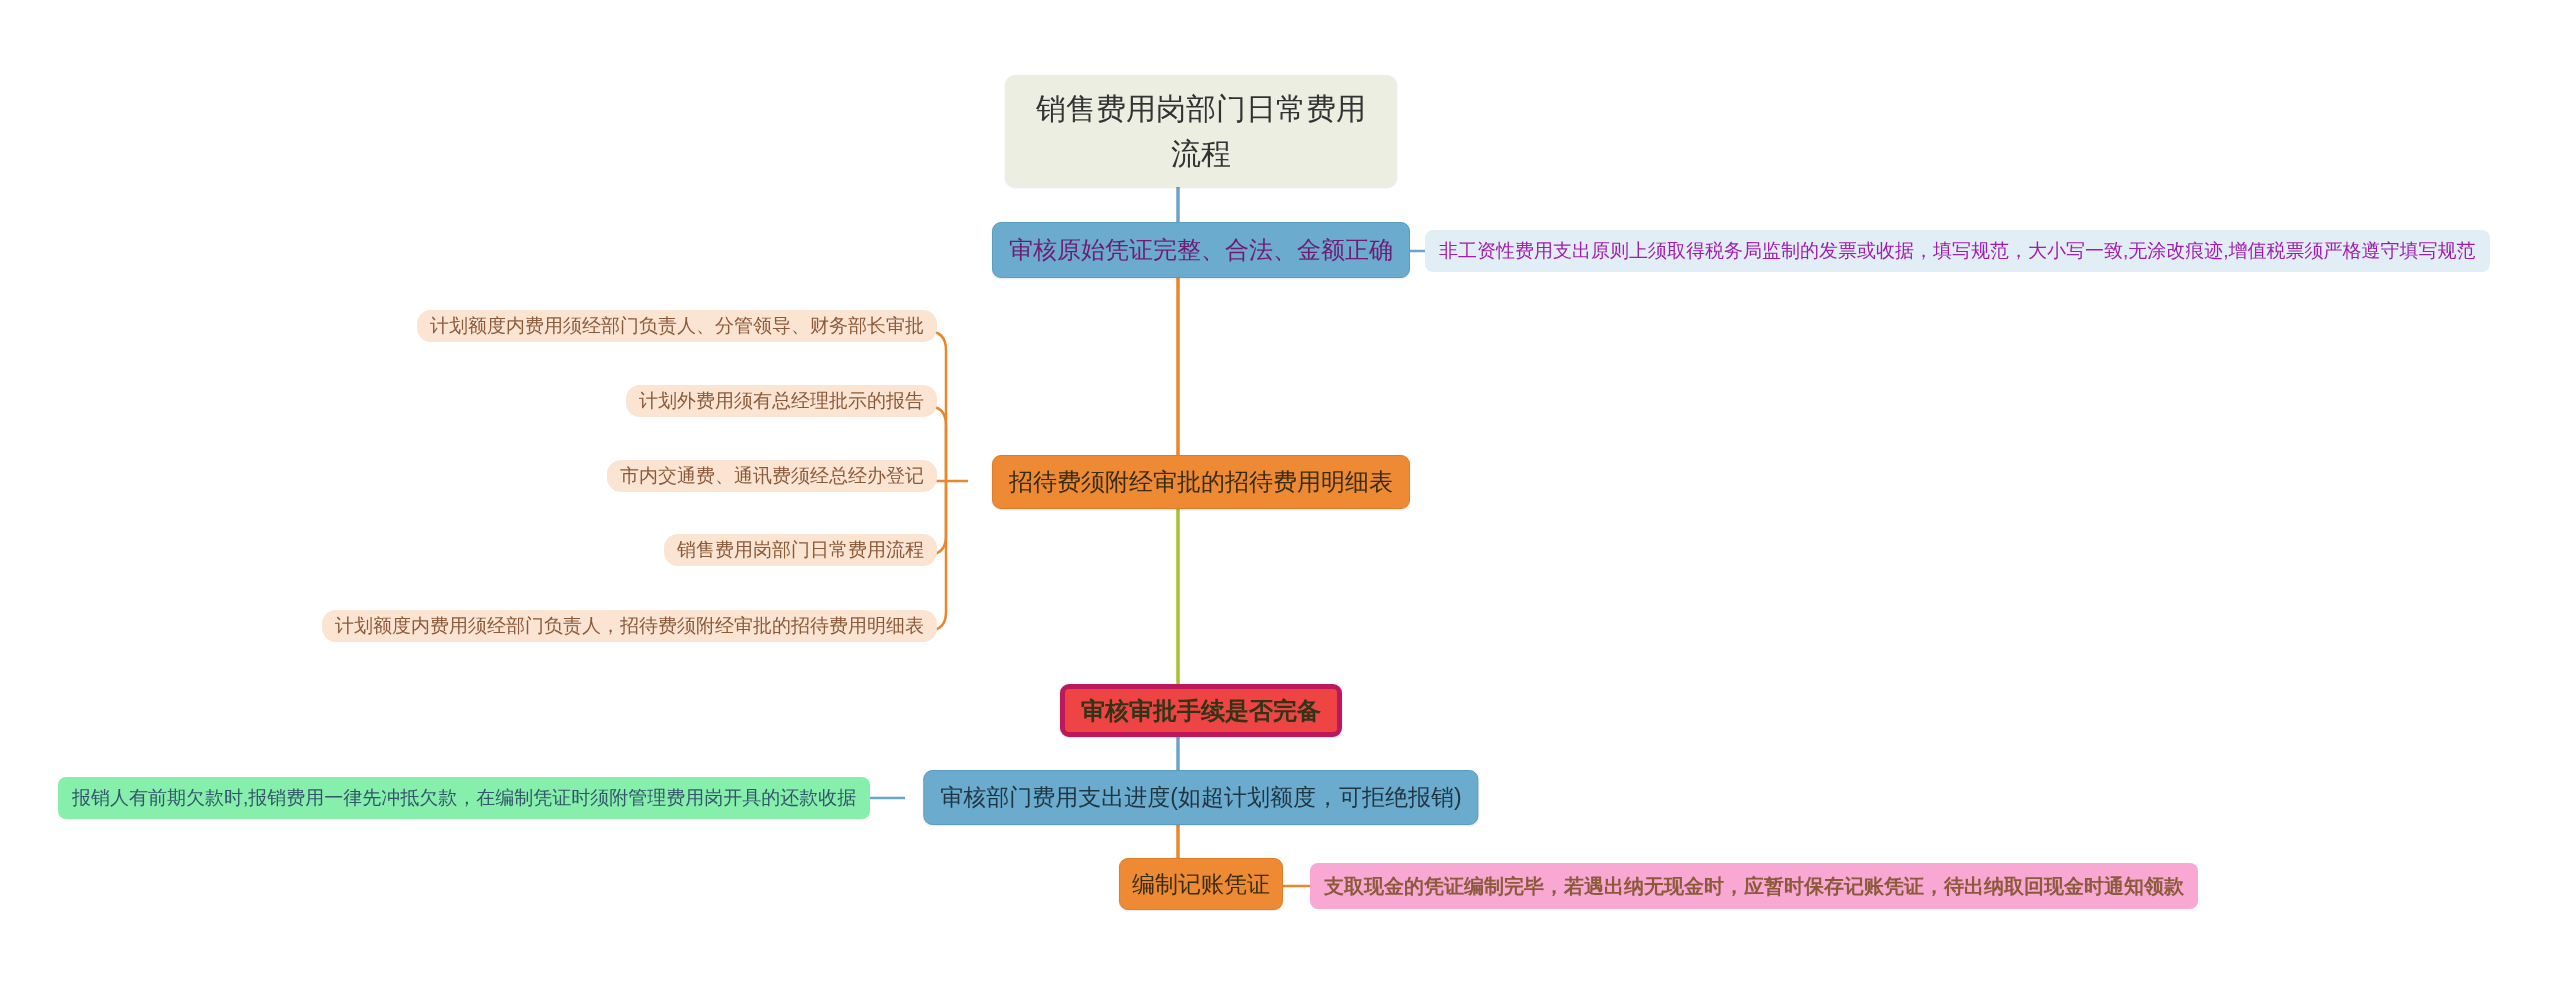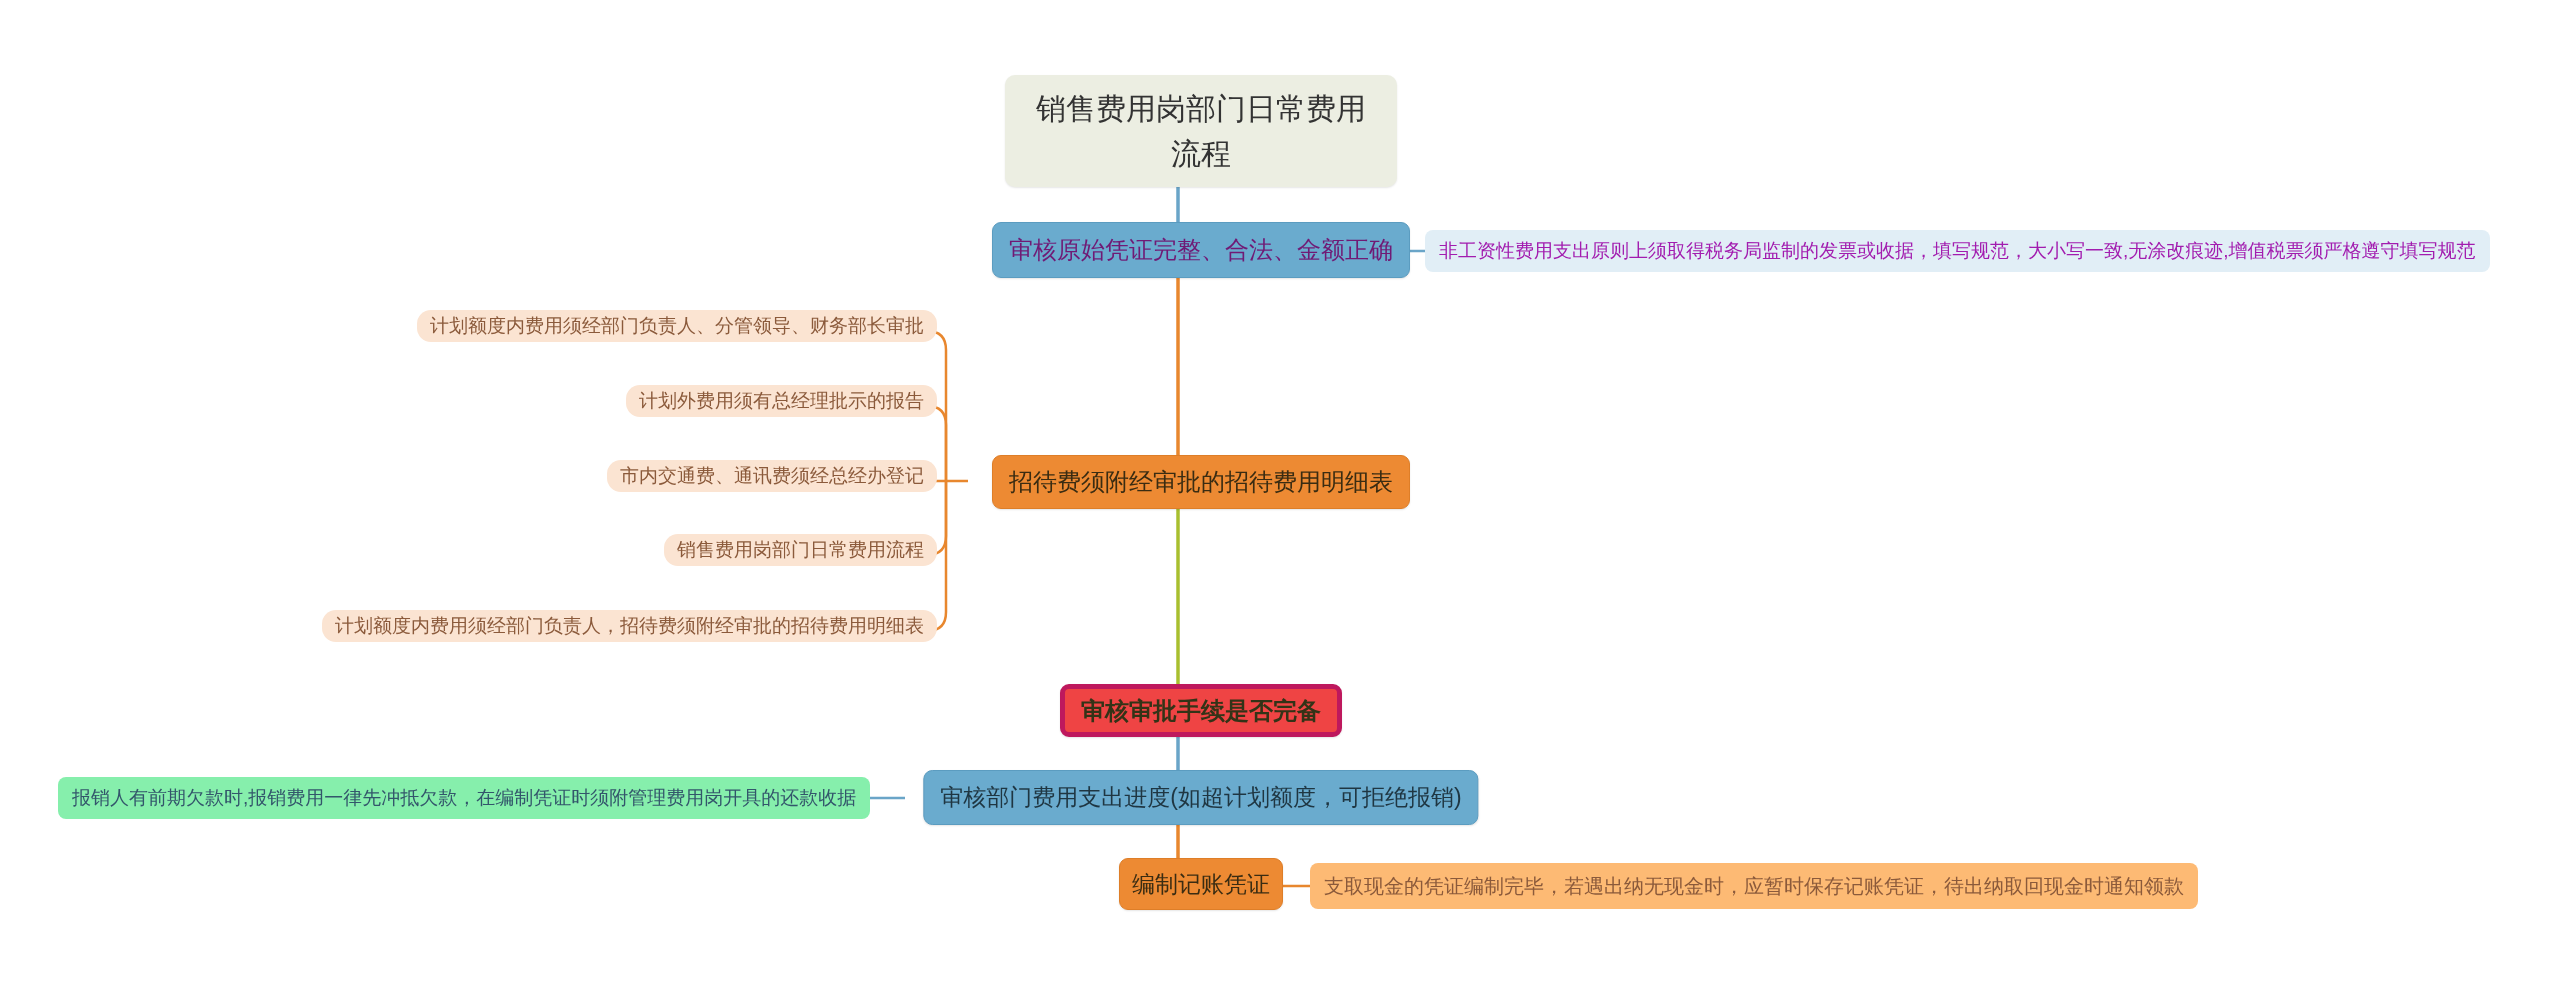--- a/index.html
+++ b/index.html
@@ -30,21 +30,21 @@
     background:#fbe4d2;color:#8b5a3b;box-shadow:none;
   }
   #requirement-node-1{top:310px;}
   #requirement-node-2{top:385px;}
   #requirement-node-3{top:460px;}
   #requirement-node-4{top:534px;}
   #requirement-node-5{top:610px;}
   .note{height:42px;border-radius:8px;font-size:19px;padding:0 14px;box-shadow:none;}
   #note-voucher-rule{left:1425px;top:230px;background:#e1eef6;color:#a21caf;}
   #note-repayment-rule{left:58px;top:777px;background:#86efac;color:#33566b;}
-  #note-cash-rule{left:1310px;top:863px;height:46px;font-size:20px;background:#fdba74;color:#8b5a3b;}
+  #note-cash-rule{left:1310px;top:863px;height:46px;font-size:20px;background:#f9a8d4;color:#8b5a3b;font-weight:bold;}
 </style>
 </head>
 <body>
 
 <div id="canvas">
 
   <svg id="connector-layer" viewBox="0 0 2560 989" xmlns="http://www.w3.org/2000/svg">
 
     <path d="M1178 183 L1178 226" fill="none" stroke-width="3.5" stroke="#6aa5c8"></path>
     <path d="M1178 274 L1178 459" fill="none" stroke-width="3.5" stroke="#e8872e"></path>

